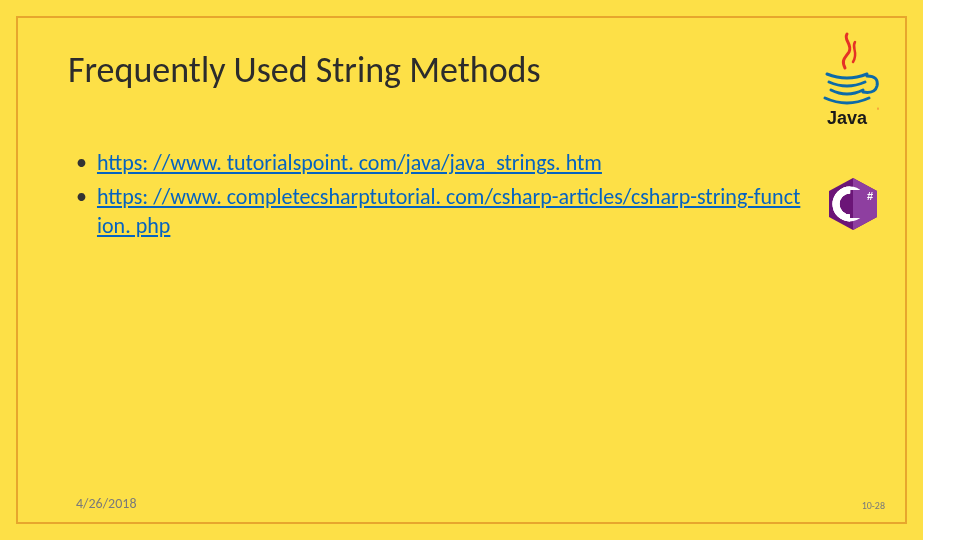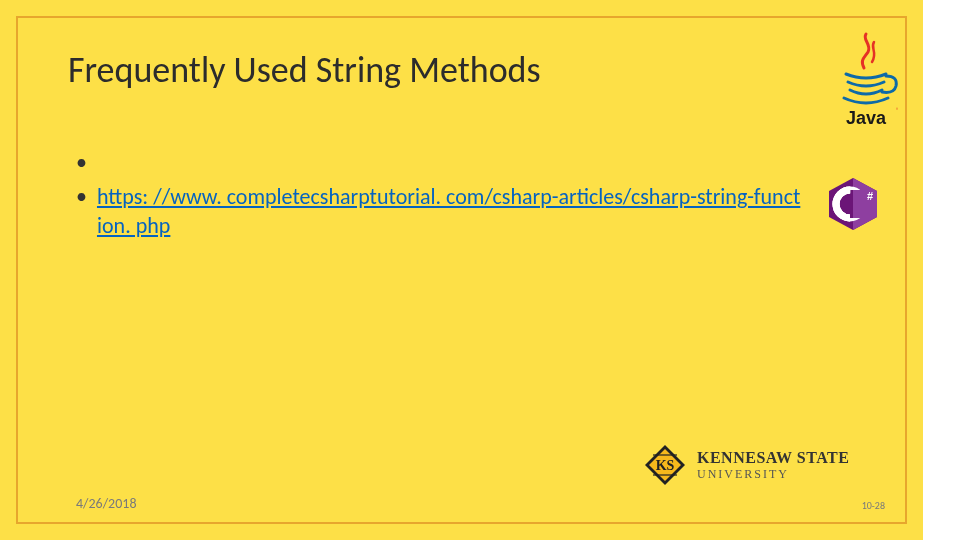--- a/index.html
+++ b/index.html
@@ -20,21 +20,21 @@
     position: absolute;
     left: 68px;
     top: 48px;
     font-size: 36px;
     font-weight: 300;
     color: #2c2c2c;
     font-family: "Segoe UI Light", "Segoe UI", Calibri, Arial, sans-serif;
   }
   .java-logo {
     position: absolute;
-    right: 17px;
+    right: 36px;
     top: 30px;
     width: 80px;
     height: 100px;
   }
   .csharp-logo {
     position: absolute;
     right: 42px;
     top: 176px;
     width: 56px;
     height: 56px;
@@ -139,36 +139,24 @@
       <rect x="25" y="14" width="3" height="28" fill="#6b1577"></rect>
       <circle cx="25" cy="28" r="14" fill="none" stroke="#fff" stroke-width="7" stroke-dasharray="44 88" stroke-dashoffset="-22" transform="rotate(0 25 28)"></circle>
       <path d="M25 14 A14 14 0 1 0 25 42" fill="none" stroke="#fff" stroke-width="7" stroke-linecap="butt"></path>
       <text x="42" y="24" font-family="Arial" font-size="11" font-weight="700" fill="#fff">#</text>
     </svg>
   </div>
 
   <div class="bullets">
     <div class="item">
       <span class="dot">•</span>
+      <span class="link">https: //www. tutorialspoint. com/java/java_strings. htm</span>
     </div>
     <div class="item">
       <span class="dot">•</span>
       <span class="link">https: //www. completecsharptutorial. com/csharp-articles/csharp-string-function. php</span>
     </div>
   </div>
 
-  <div class="ksu-logo">
-    <svg class="ksu-mark" viewBox="0 0 44 44">
-      <polygon points="22,2 42,22 22,42 2,22" fill="#222"></polygon>
-      <polygon points="22,6 38,22 22,38 6,22" fill="#f6b81c"></polygon>
-      <text x="22" y="27" text-anchor="middle" font-family="Georgia, serif" font-size="14" font-weight="700" fill="#222">KS</text>
-      <line x1="10" y1="12" x2="34" y2="12" stroke="#222" stroke-width="1.2"></line>
-      <line x1="10" y1="32" x2="34" y2="32" stroke="#222" stroke-width="1.2"></line>
-    </svg>
-    <div class="ksu-text">
-      <div class="line1">KENNESAW STATE</div>
-      <div class="line2">UNIVERSITY</div>
-    </div>
-  </div>
 
   <div class="footer-date">4/26/2018</div>
   <div class="footer-slide">10-28</div>
 </div>
 
 </body></html>

